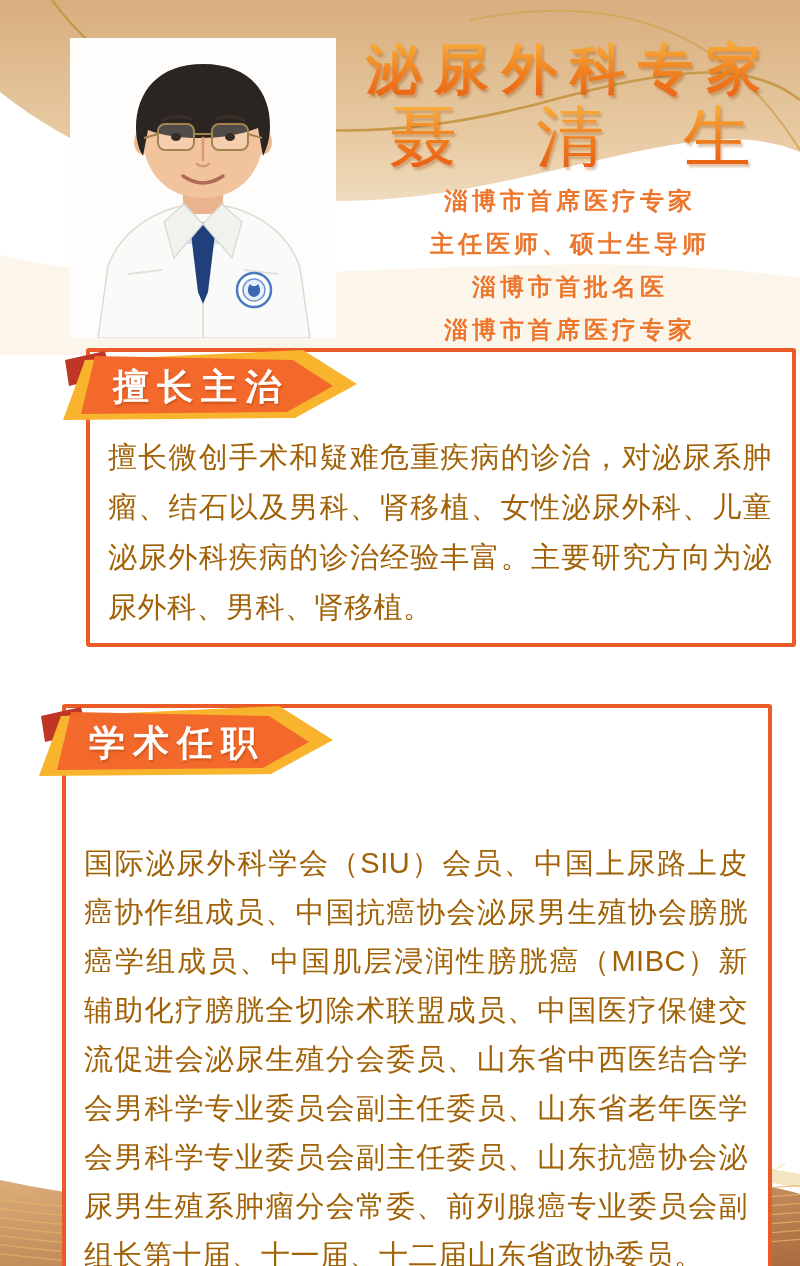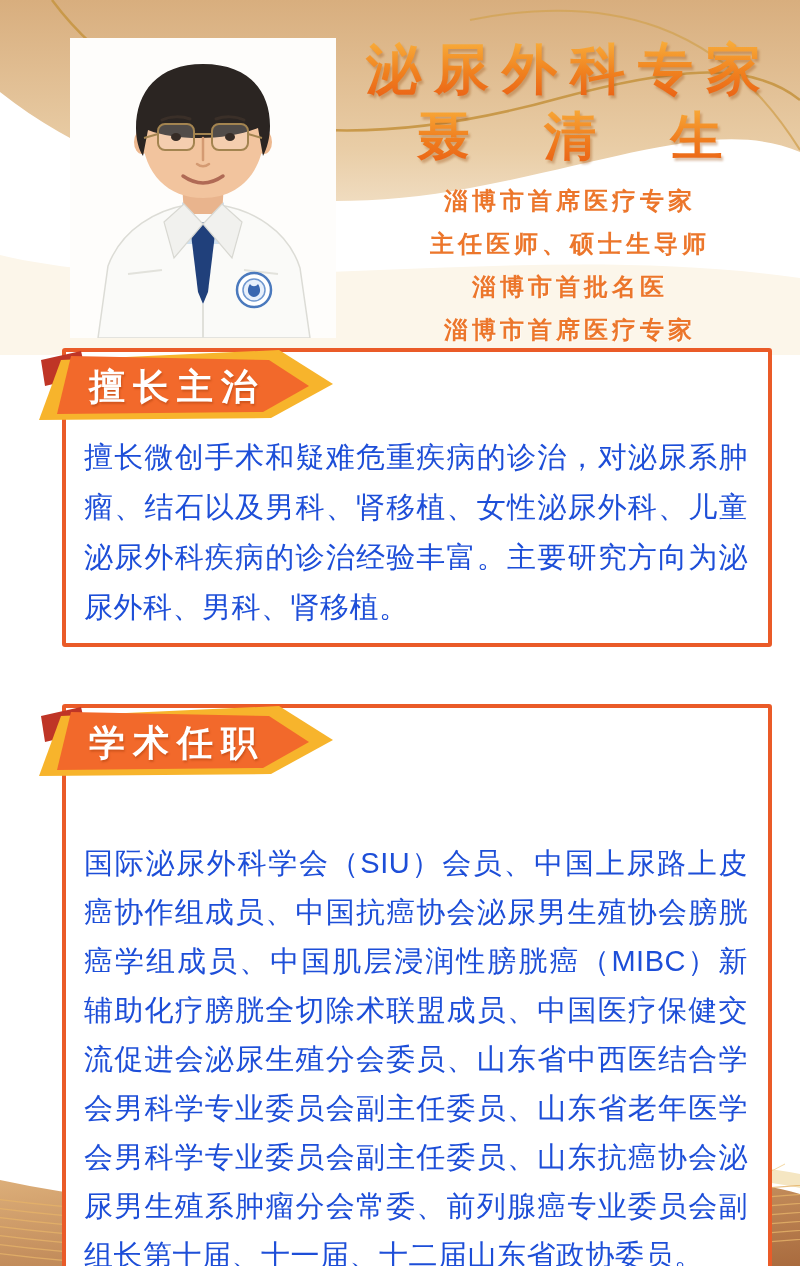--- a/index.html
+++ b/index.html
@@ -13,49 +13,49 @@
   
   .photo-wrap{position:absolute;left:70px;top:38px;width:266px;height:300px;z-index:2;}
   .header-text{position:absolute;left:340px;top:30px;width:460px;text-align:center;z-index:2;margin-top:7px;}
   .big-title{
     font-size:55px;font-weight:900;letter-spacing:13px;line-height:64px;white-space:nowrap;
     background:linear-gradient(180deg,#f9b23e 0%,#f0811f 55%,#ea6015 100%);
     -webkit-background-clip:text;background-clip:text;color:transparent;
     filter:drop-shadow(2px 3px 1px rgba(158,80,16,0.35));
   }
   .big-name{
-    font-size:52px;font-weight:700;letter-spacing:30px;line-height:62px;margin-top:4px;white-space:nowrap;
+    font-size:68px;font-weight:400;letter-spacing:30px;line-height:62px;margin-top:4px;white-space:nowrap;
     text-indent:30px;
     background:linear-gradient(180deg,#f9ae3a 0%,#ef7a1d 60%,#ea6015 100%);
     -webkit-background-clip:text;background-clip:text;color:transparent;
     filter:drop-shadow(2px 3px 1px rgba(158,80,16,0.35));
   }
   .credentials{margin-top:12px;}
   .credential-line{
     font-size:24px;font-weight:900;letter-spacing:4px;line-height:43px;color:#ec762b;white-space:nowrap;
     text-shadow:1px 1px 0 rgba(255,255,255,0.6);
   }
   
   .card{
     position:absolute;left:62px;width:710px;background:#ffffff;
     border:4px solid #ea5b28;border-radius:3px;box-sizing:border-box;z-index:3;
   }
-  .card-specialty{top:348px;height:299px;}
+  .card-specialty{top:348px;height:299px;margin-left:24px;}
   .card-academic{top:704px;height:618px;}
   .ribbon{position:absolute;left:-33px;top:-6px;width:310px;height:76px;}
   .ribbon svg{position:absolute;left:0;top:0;}
   .ribbon-label{
     position:absolute;left:56px;top:17px;width:172px;text-align:center;
     font-size:36px;font-weight:900;letter-spacing:8px;color:#ffffff;white-space:nowrap;
     text-shadow:1px 2px 2px rgba(165,60,10,0.45);
   }
   .card-body{
     position:absolute;left:0;top:0;right:0;bottom:0;overflow:hidden;
     padding:0 20px 0 18px;box-sizing:border-box;
-    font-size:29px;color:#1d4ed8;text-align:justify;letter-spacing:0.5px;
+    font-size:29px;color:#a16207;text-align:justify;letter-spacing:0.5px;
   }
   .card-specialty .card-body{padding-top:80px;line-height:50px;}
   .card-academic .card-body{padding-top:86px;line-height:49px;margin-top:45px;}
 </style>
 </head>
 <body>
 
 <div class="page">
 
   <svg class="top-deco" viewBox="0 0 800 355" xmlns="http://www.w3.org/2000/svg">

